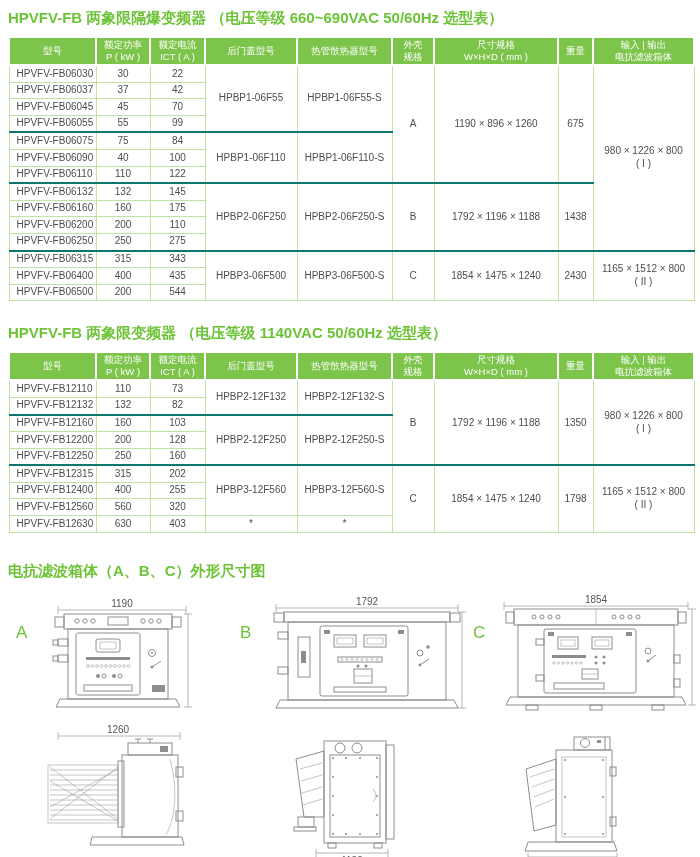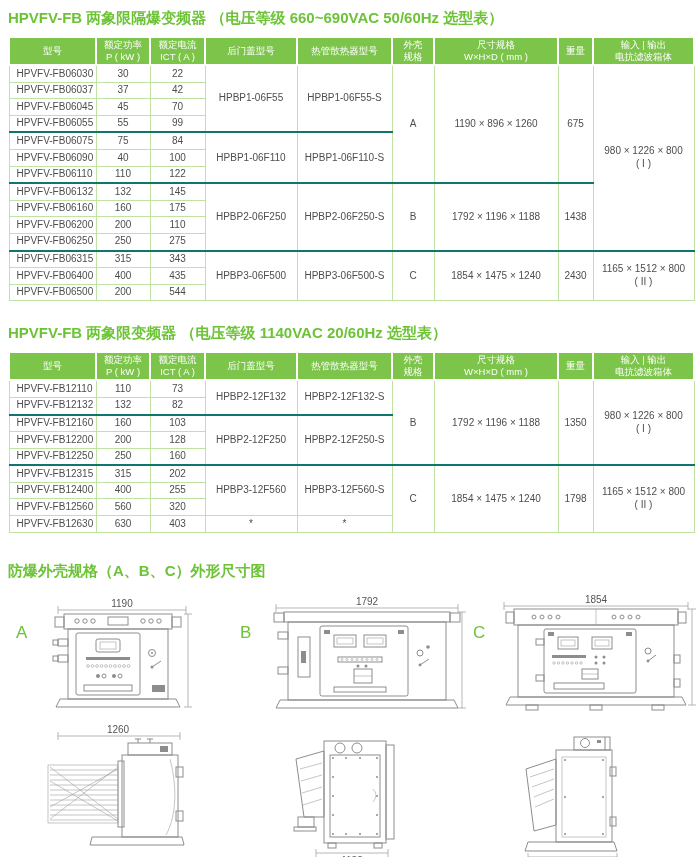--- a/index.html
+++ b/index.html
@@ -161,21 +161,21 @@
       <td>435</td>
     </tr>
     <tr>
       <td class="model">HPVFV-FB06500</td>
       <td>200</td>
       <td>544</td>
     </tr>
   </tbody>
 </table>
 
-<h2 id="t2-title">HPVFV-FB 两象限变频器 （电压等级 1140VAC 20/60Hz 选型表）</h2>
+<h2 id="t2-title">HPVFV-FB 两象限变频器 （电压等级 1140VAC 50/60Hz 选型表）</h2>
 
 <table>
   <colgroup>
     <col style="width:87px">
       <col style="width:54px">
       <col style="width:55px">
     <col style="width:92px">
       <col style="width:95px">
       <col style="width:42px">
     <col style="width:124px">
@@ -260,21 +260,21 @@
     <tr>
       <td class="model">HPVFV-FB12630</td>
       <td>630</td>
       <td>403</td>
       <td>*</td>
       <td>*</td>
     </tr>
   </tbody>
 </table>
 
-<h2 id="t3-title">防爆外壳规格（A、B、C）外形尺寸图</h2>
+<h2 id="t3-title">电抗滤波箱体（A、B、C）外形尺寸图</h2>
 
 <div id="drawings">
   <div class="dlabel" style="left:16px;top:30px;">A</div>
   <div class="dlabel" style="left:240px;top:30px;">B</div>
   <div class="dlabel" style="left:473px;top:30px;">C</div>
 
   <svg class="drw" style="left:40px;top:6px;" width="155" height="118" viewBox="0 0 155 118">
     <text class="dt" x="82" y="8">1190</text>
     <path class="dm" d="M18 11 H146 M18 7 v8 M146 7 v8"></path>
     <path class="dm" d="M148 15 V108 M144 15 h8 M144 108 h8"></path>

